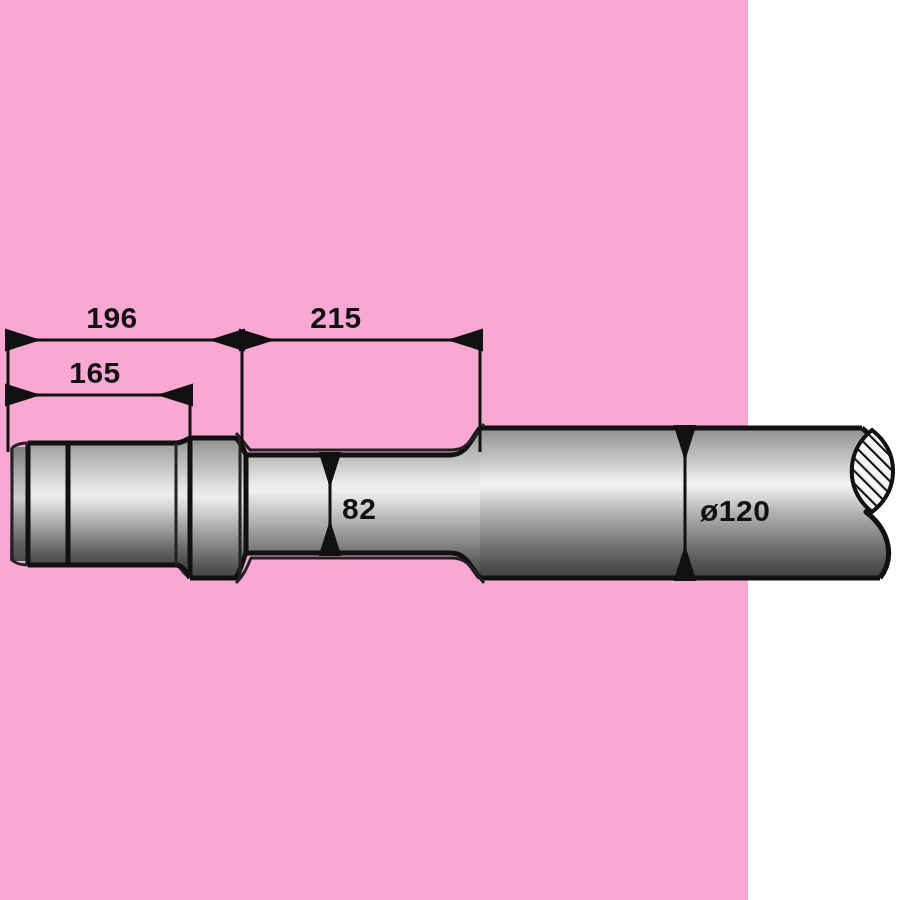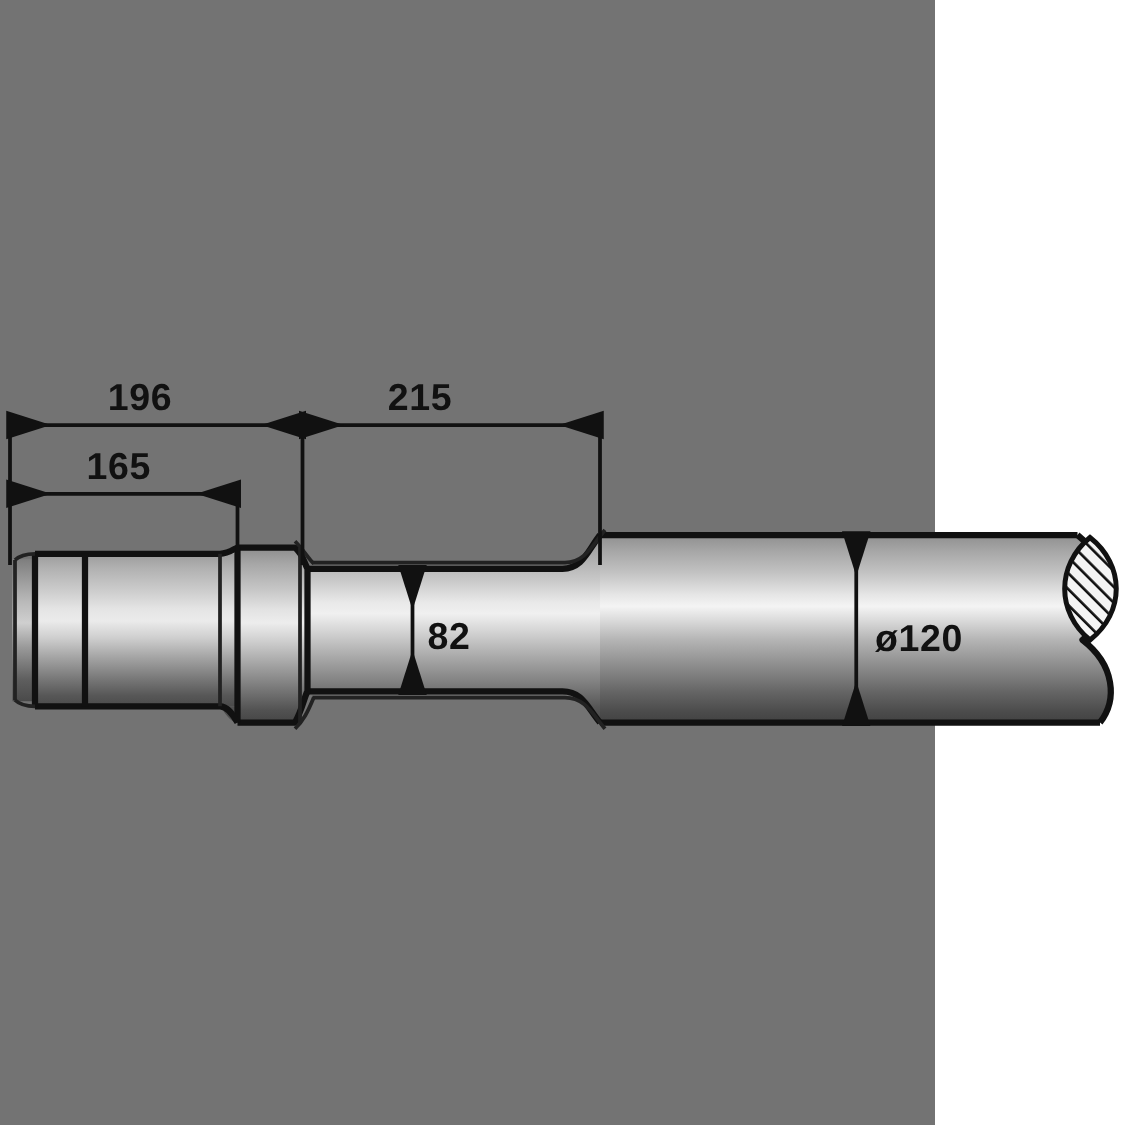--- a/index.html
+++ b/index.html
@@ -10,21 +10,21 @@
   body {
     width: 900px;
     height: 900px;
     font-family: "Liberation Sans", sans-serif;
     overflow: hidden;
   }
   #drawing-root {
     position: relative;
     width: 748px;
     height: 900px;
-    background: #737373;
+    background: #f9a8d4;
   }
   svg#tech-drawing {
     display: block;
     width: 900px;
     height: 900px;
   }
   .dim-text {
     font-family: "Liberation Sans", sans-serif;
     font-weight: bold;
     font-size: 30px;

